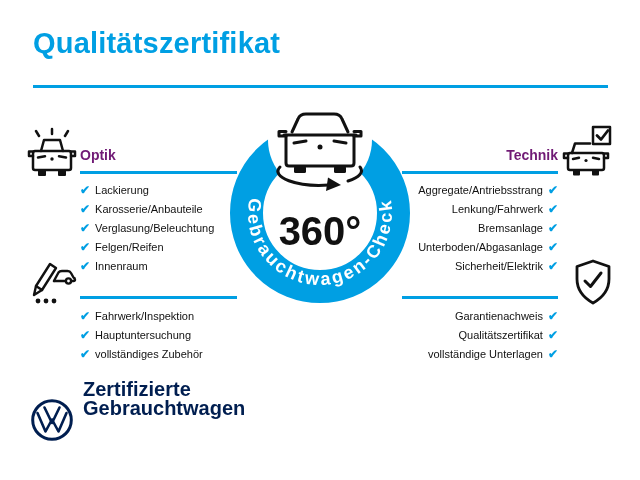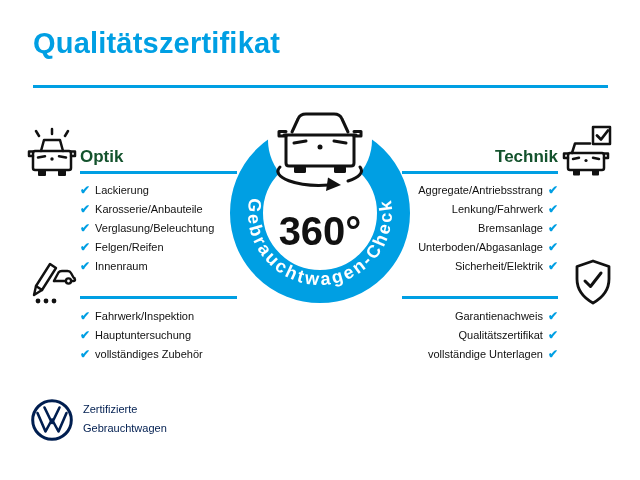--- a/index.html
+++ b/index.html
@@ -11,32 +11,32 @@
   .page{
     position:relative;width:640px;height:480px;background:#ffffff;
     font-family:"Liberation Sans",sans-serif;overflow:hidden;margin:0 auto;
   }
   .title{
     position:absolute;left:33px;top:27px;font-size:29px;font-weight:bold;
     color:var(--accent);letter-spacing:0.2px;
   }
   .rule{position:absolute;left:33px;top:85px;width:575px;height:3px;background:var(--accent);}
 
-  .sec-head{position:absolute;font-size:17px;font-weight:bold;color:#14532d;}
+  .sec-head{position:absolute;font-size:14px;font-weight:bold;color:#701a75;}
   .sec-underline{position:absolute;height:3px;background:var(--accent);}
 
   .list{position:absolute;}
   .item{height:19px;display:flex;align-items:center;gap:5px;font-size:11px;color:var(--ink);white-space:nowrap;}
   .list.right .item{justify-content:flex-end;}
   .chk{color:var(--accent);font-size:12px;font-weight:bold;line-height:1;}
 
   .icon-abs{position:absolute;}
 
   .brand-text{
-    position:absolute;left:83px;top:400px;font-size:11px;font-weight:normal;
+    position:absolute;left:83px;top:380px;font-size:20px;font-weight:bold;
     color:var(--navy);line-height:19px;
   }
 </style>
 </head>
 <body>
 
 <div class="page">
 
   <div class="title">Qualitätszertifikat</div>
   <div class="rule"></div>

